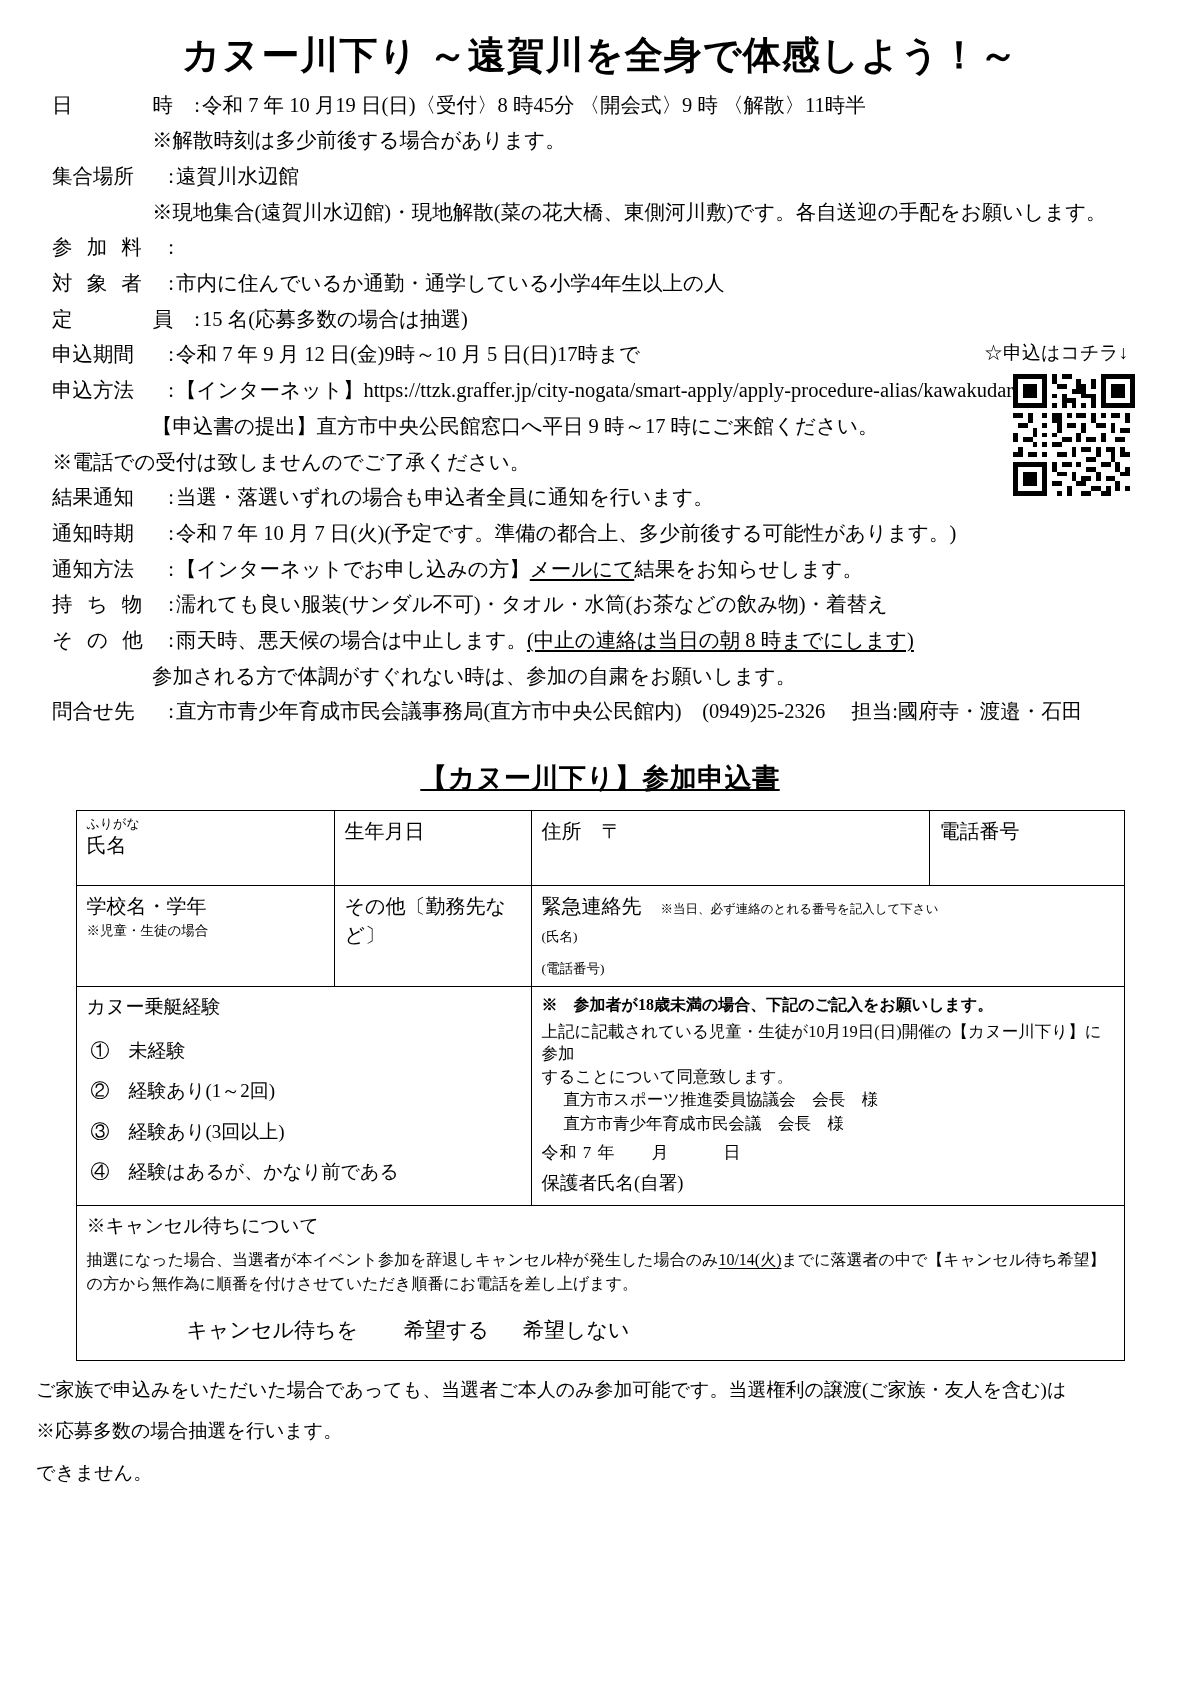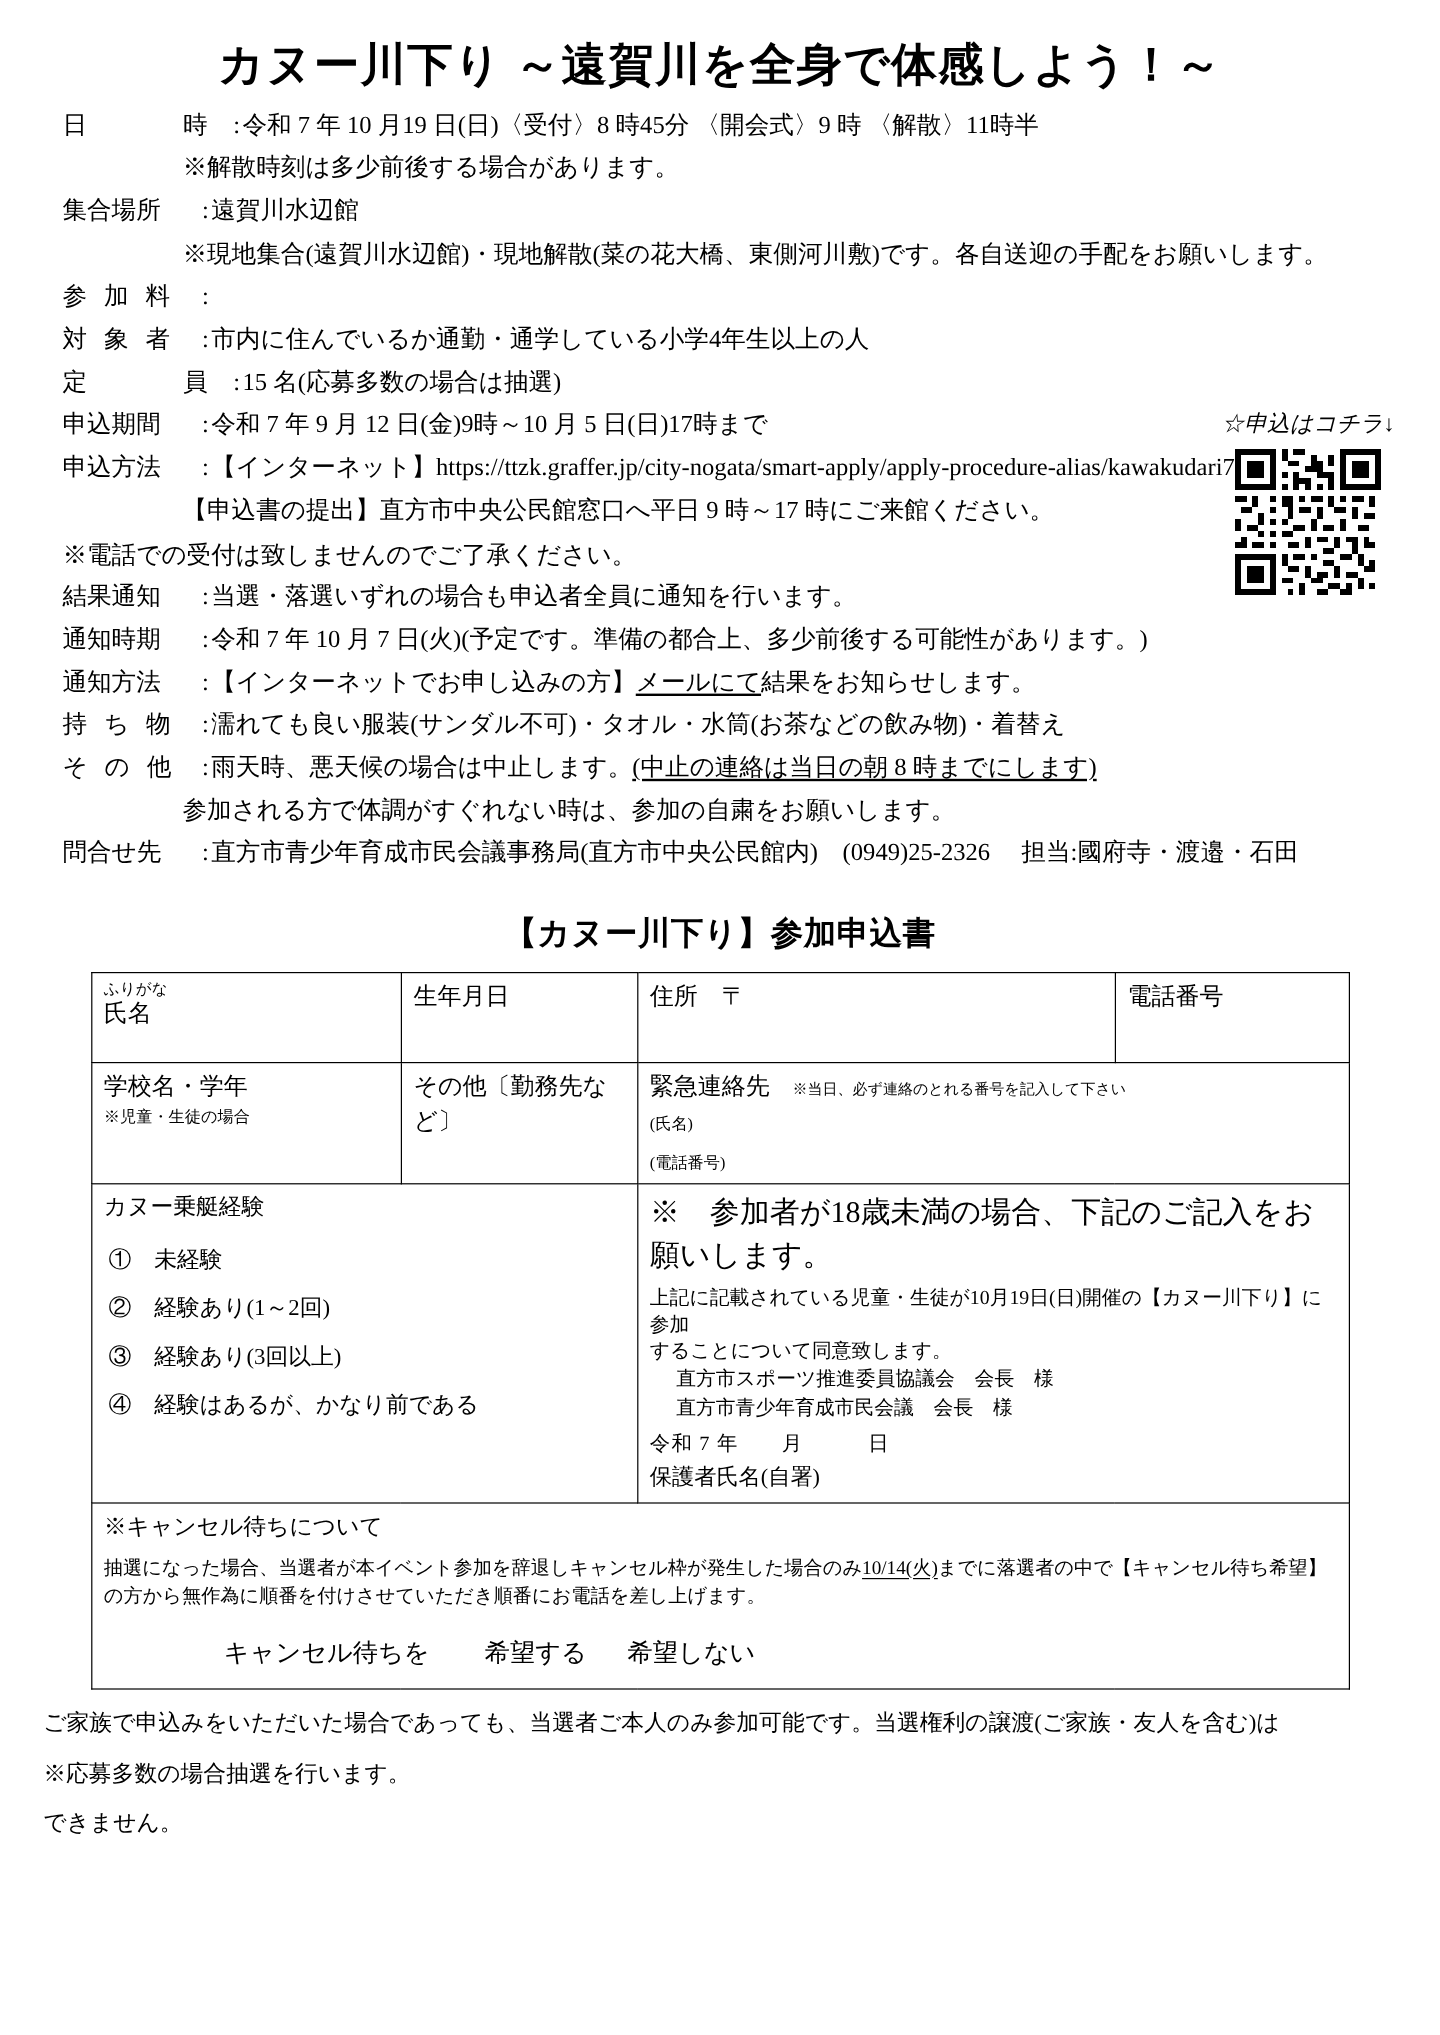--- a/index.html
+++ b/index.html
@@ -73,25 +73,24 @@
     font-size: 20.5px;
     margin-bottom: 8px;
     margin-right: 140px;
   }
   .u { text-decoration: underline; text-underline-offset: 3px; }
   .small-gap { display: inline-block; width: 26px; }
 
   
   .qr-wrap {
     position: absolute;
-    right: 20px;
+    right: 36px;
     top: 248px;
     width: 180px;
-    text-align: center;
-    font-style: italic;
+    text-align: left;
   }
   .qr-caption {
     font-size: 19px;
     white-space: nowrap;
     margin-bottom: 8px;
   }
   .qr-code {
     width: 122px;
     height: 122px;
     margin: 0 auto;
@@ -100,20 +99,21 @@
   }
 
   
   .form-title {
     text-align: center;
     font-size: 27px;
     font-weight: bold;
     margin-top: 34px;
     margin-bottom: 14px;
     letter-spacing: 0.5px;
+    text-decoration: underline;
   }
 
   
   table.app-table {
     border-collapse: collapse;
     width: 1048px;
     margin: 0 auto;
     table-layout: fixed;
   }
   table.app-table td {
@@ -129,21 +129,21 @@
   .ruby-lbl  { font-size: 13px; line-height: 1.1; }
   .h-name    { height: 62px; }
   .h-school  { height: 88px; }
   .h-exp     { height: 160px; }
   .h-cancel  { height: 142px; }
 
   .exp-line { margin: 0 0 13px 0; font-size: 19px; }
   .exp-line.first { margin-bottom: 16px; }
   .exp-item { padding-left: 4px; }
 
-  .consent-head { font-size: 25px; margin-bottom: 5px; }
+  .consent-head { font-size: 16px; margin-bottom: 5px; font-weight: bold; }
   .consent-body { font-size: 16.5px; line-height: 1.34; }
   .consent-addr { font-size: 16.5px; padding-left: 22px; line-height: 1.45; }
   .consent-date { font-size: 17px; padding-right: 32px; margin-top: 6px; letter-spacing: 1px;}
   .consent-sign { font-size: 18.5px; margin-top: 4px; }
 
   .cancel-head { font-size: 19px; margin-bottom: 9px; }
   .cancel-body { font-size: 16px; line-height: 1.45; }
   .cancel-choice { font-size: 21px; margin-top: 20px; padding-left: 100px; }
   .cancel-choice .gapA { display: inline-block; width: 46px; }
   .cancel-choice .gapB { display: inline-block; width: 34px; }

